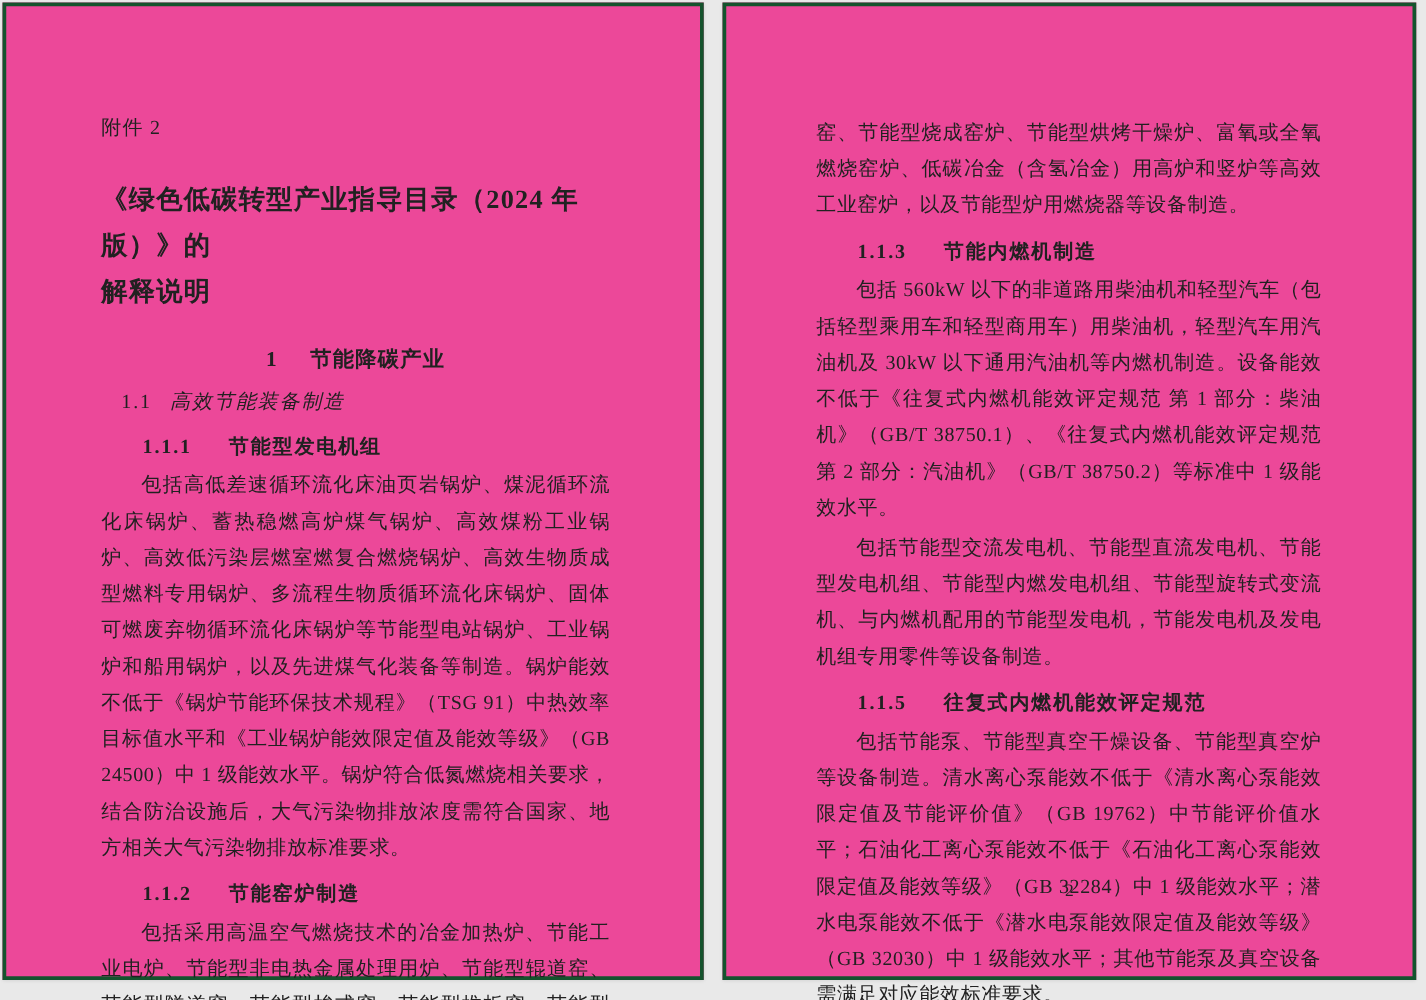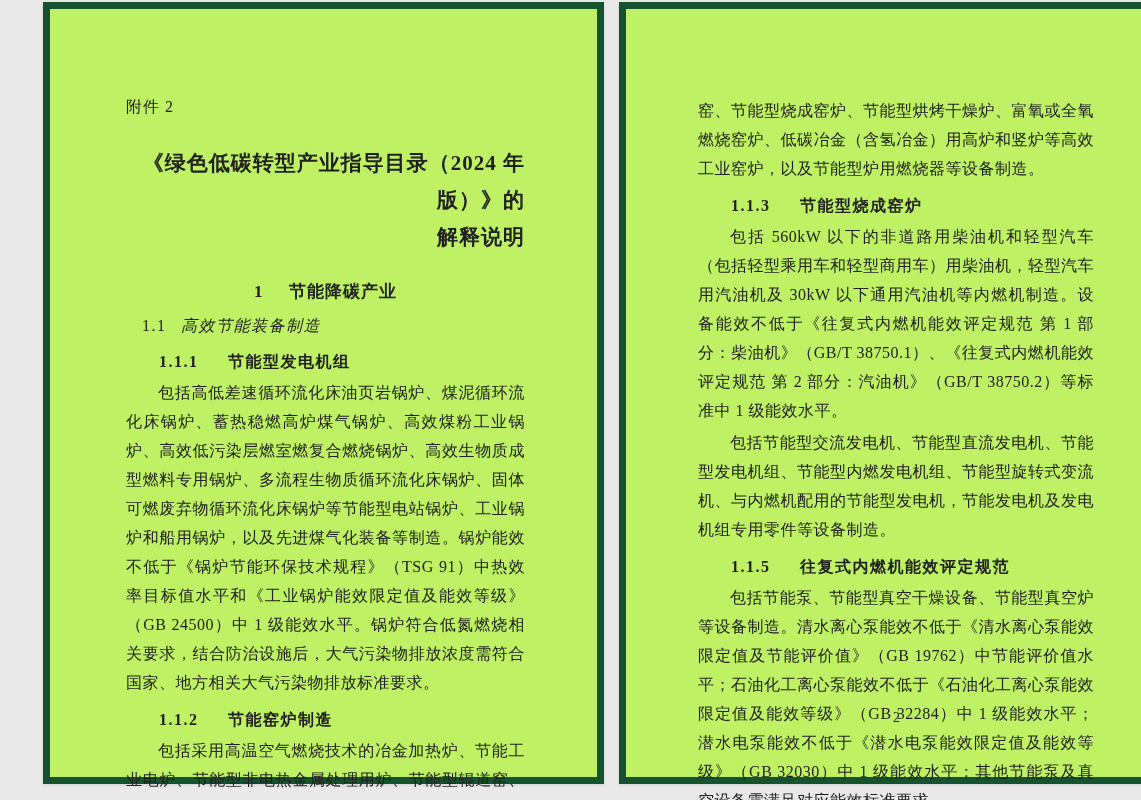--- a/index.html
+++ b/index.html
@@ -12,46 +12,45 @@
     position: relative;
     width: 1141px;
     height: 800px;
     background: #e9e9e9;
     overflow: hidden;
   }
   .page {
     position: absolute;
     top: 2px;
     height: 782px;
-    background: #bef264;
-    border: 7px solid #14532d;
+    background: #ec4899;
+    border: 3px solid #14532d;
     box-sizing: border-box;
     box-shadow: 0 1px 3px rgba(0,0,0,0.10);
     color: #212121;
-    margin-left: 41px;
   }
   .page-left  { left: 2px;   width: 561px; }
   .page-right { left: 578px; width: 555px; }
 
   .content {
     position: absolute;
     top: 86px;
     left: 76px;
     right: 72px;
   }
   .page-right .content { top: 84px; left: 72px; right: 73px; }
 
   .attachment {
     font-size: 16px;
     line-height: 24px;
     letter-spacing: 1px;
   }
   .doc-title {
     font-weight: bold;
-    text-align: right;
+    text-align: left;
     font-size: 21px;
     line-height: 37px;
     letter-spacing: 1px;
   }
   .doc-title.first { margin-top: 26px; }
 
   .h1 {
     margin-top: 22px;
     font-family: "Liberation Sans", "DejaVu Sans", sans-serif;
     font-weight: bold;
@@ -145,21 +144,21 @@
     <div class="pagenum">1</div>
   </div>
 
   <div class="page page-right">
     <div class="content">
 
       <p class="para no-indent">窑、节能型烧成窑炉、节能型烘烤干燥炉、富氧或全氧燃烧窑炉、低碳冶金（含氢冶金）用高炉和竖炉等高效工业窑炉，以及节能型炉用燃烧器等设备制造。</p>
 
       <div class="h3">
         <span class="num">1.1.3</span>
-        <span>节能型烧成窑炉</span>
+        <span>节能内燃机制造</span>
       </div>
 
       <p class="para">包括 560kW 以下的非道路用柴油机和轻型汽车（包括轻型乘用车和轻型商用车）用柴油机，轻型汽车用汽油机及 30kW 以下通用汽油机等内燃机制造。设备能效不低于《往复式内燃机能效评定规范 第 1 部分：柴油机》（GB/T 38750.1）、《往复式内燃机能效评定规范 第 2 部分：汽油机》（GB/T 38750.2）等标准中 1 级能效水平。</p>
 
 
       <p class="para">包括节能型交流发电机、节能型直流发电机、节能型发电机组、节能型内燃发电机组、节能型旋转式变流机、与内燃机配用的节能型发电机，节能发电机及发电机组专用零件等设备制造。</p>
 
       <div class="h3">
         <span class="num">1.1.5</span>
         <span>往复式内燃机能效评定规范</span>

